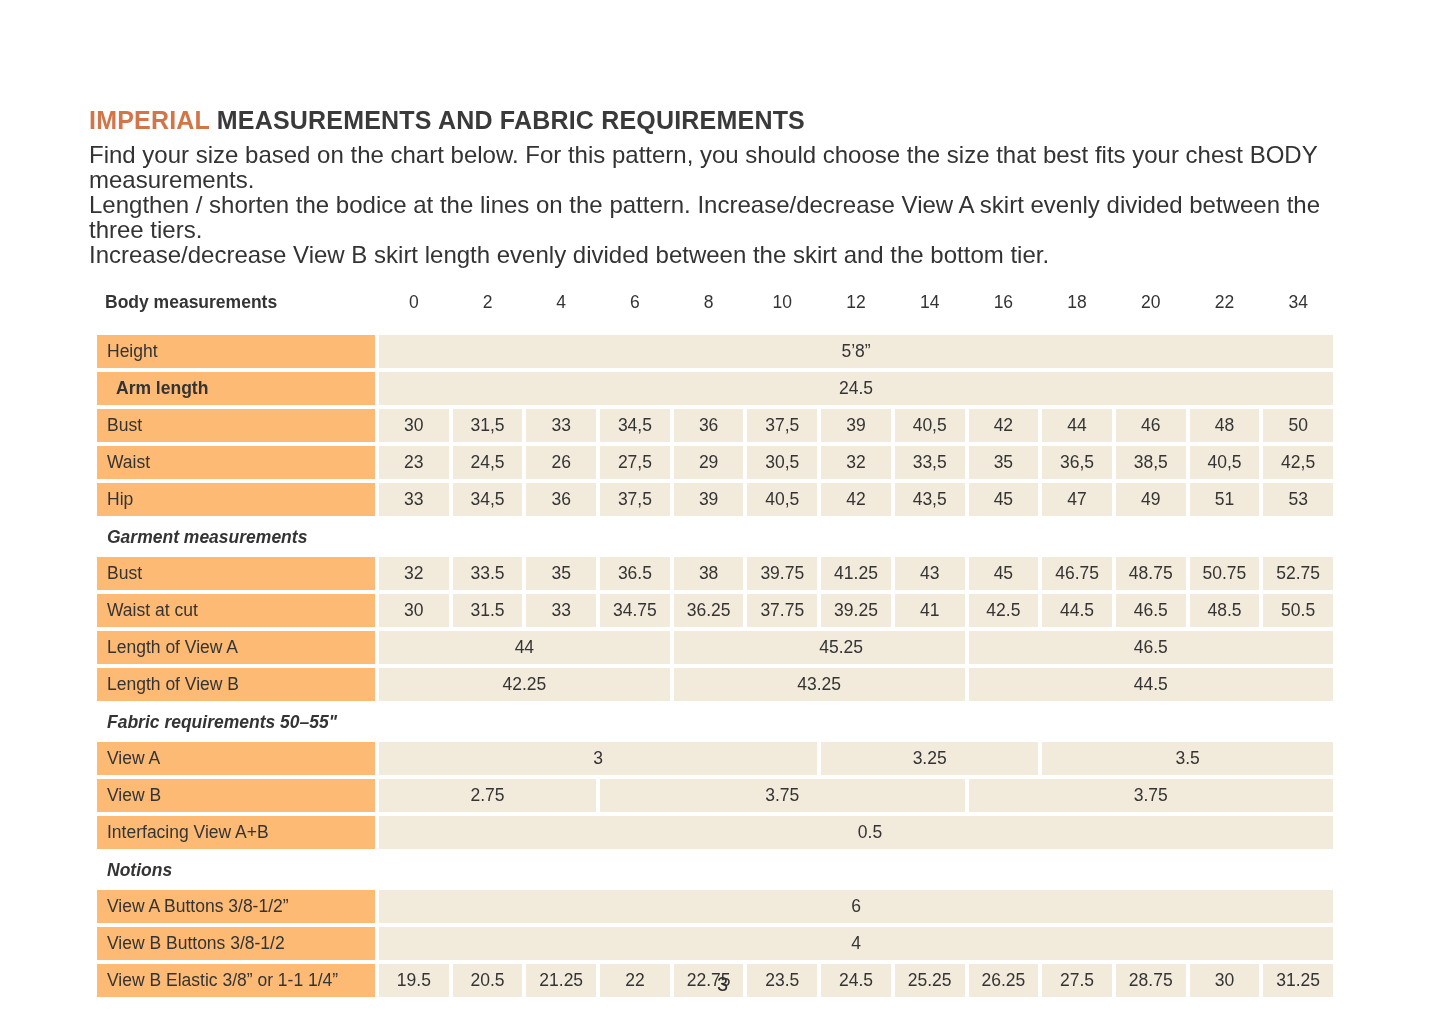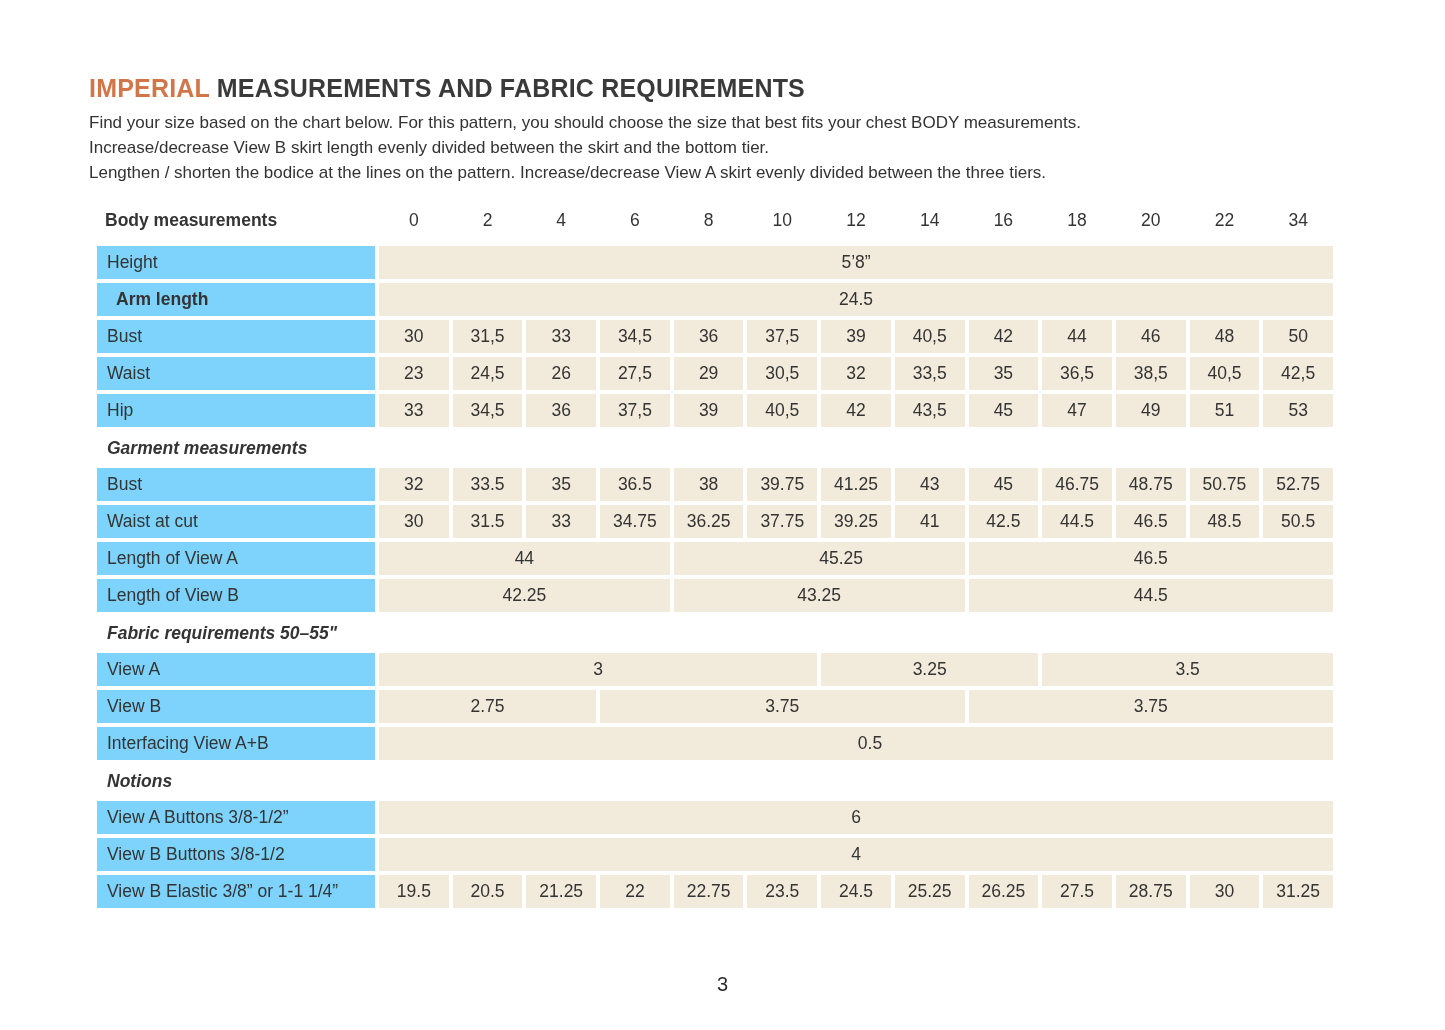--- a/index.html
+++ b/index.html
@@ -4,52 +4,52 @@
 <style>
   html,body{margin:0;padding:0;}
   body{
     width:1445px;height:1030px;
     background:#ffffff;
     font-family:"Liberation Sans","DejaVu Sans",sans-serif;
     color:#343434;
     position:relative;
     overflow:hidden;
   }
-  .content{position:absolute;left:89px;top:74px;width:1246px;}
+  .content{position:absolute;left:89px;top:106px;width:1246px;}
   .page-title{
     font-size:25px;font-weight:bold;letter-spacing:0.2px;
     color:#3a3a3a;margin:0 0 7px 0;
   }
   .page-title .accent{color:#d2764a;}
-  .intro{font-size:17px;line-height:25px;color:#333;}
+  .intro{font-size:24px;line-height:25px;color:#333;}
   .size-table{margin-top:22px;margin-left:8px;width:1236px;}
   .t-row{
     display:grid;
     grid-template-columns:278px repeat(13,1fr);
     column-gap:4px;
     margin-bottom:4px;
   }
-  .t-row.header{margin-bottom:13px;}
+  .t-row.header{margin-bottom:20px;}
   .hdr-label{
     font-weight:bold;font-size:17.5px;
     display:flex;align-items:center;padding-left:8px;height:26px;
   }
   .hdr-size{
     display:flex;align-items:center;justify-content:center;
     font-size:17.5px;height:26px;
   }
   .cell{
     background:#f2ebdc;
     height:33px;
     display:flex;align-items:center;justify-content:center;
     font-size:17.5px;
   }
   .cell.label{
     justify-content:flex-start;padding-left:10px;
-    background:#7dd3fc;
+    background:#fdba74;
   }
   .cell.label.indent{padding-left:19px;font-weight:bold;}
   .section-heading{
     font-weight:bold;font-size:17.5px;
     display:flex;align-items:center;
     height:34px;padding-left:10px;
     margin-bottom:3px;
     font-style:italic;
   }
   .page-number{
@@ -57,22 +57,22 @@
     text-align:center;font-size:20px;color:#2e2e2e;
   }
 </style>
 </head>
 <body>
 
 <div class="content">
   <h1 class="page-title"><span class="accent">IMPERIAL</span><span> MEASUREMENTS AND FABRIC REQUIREMENTS</span></h1>
   <div class="intro">
     <div>Find your size based on the chart below. For this pattern, you should choose the size that best fits your chest BODY measurements.</div>
+    <div>Lengthen / shorten the bodice at the lines on the pattern. Increase/decrease View A skirt evenly divided between the three tiers.</div>
     <div>Increase/decrease View B skirt length evenly divided between the skirt and the bottom tier.</div>
-    <div>Lengthen / shorten the bodice at the lines on the pattern. Increase/decrease View A skirt evenly divided between the three tiers.</div>
   </div>
 
   <div class="size-table">
       <div class="t-row header">
         <div class="hdr-label">Body measurements</div>
         <div class="hdr-size">0</div>
         <div class="hdr-size">2</div>
         <div class="hdr-size">4</div>
         <div class="hdr-size">6</div>
         <div class="hdr-size">8</div>

